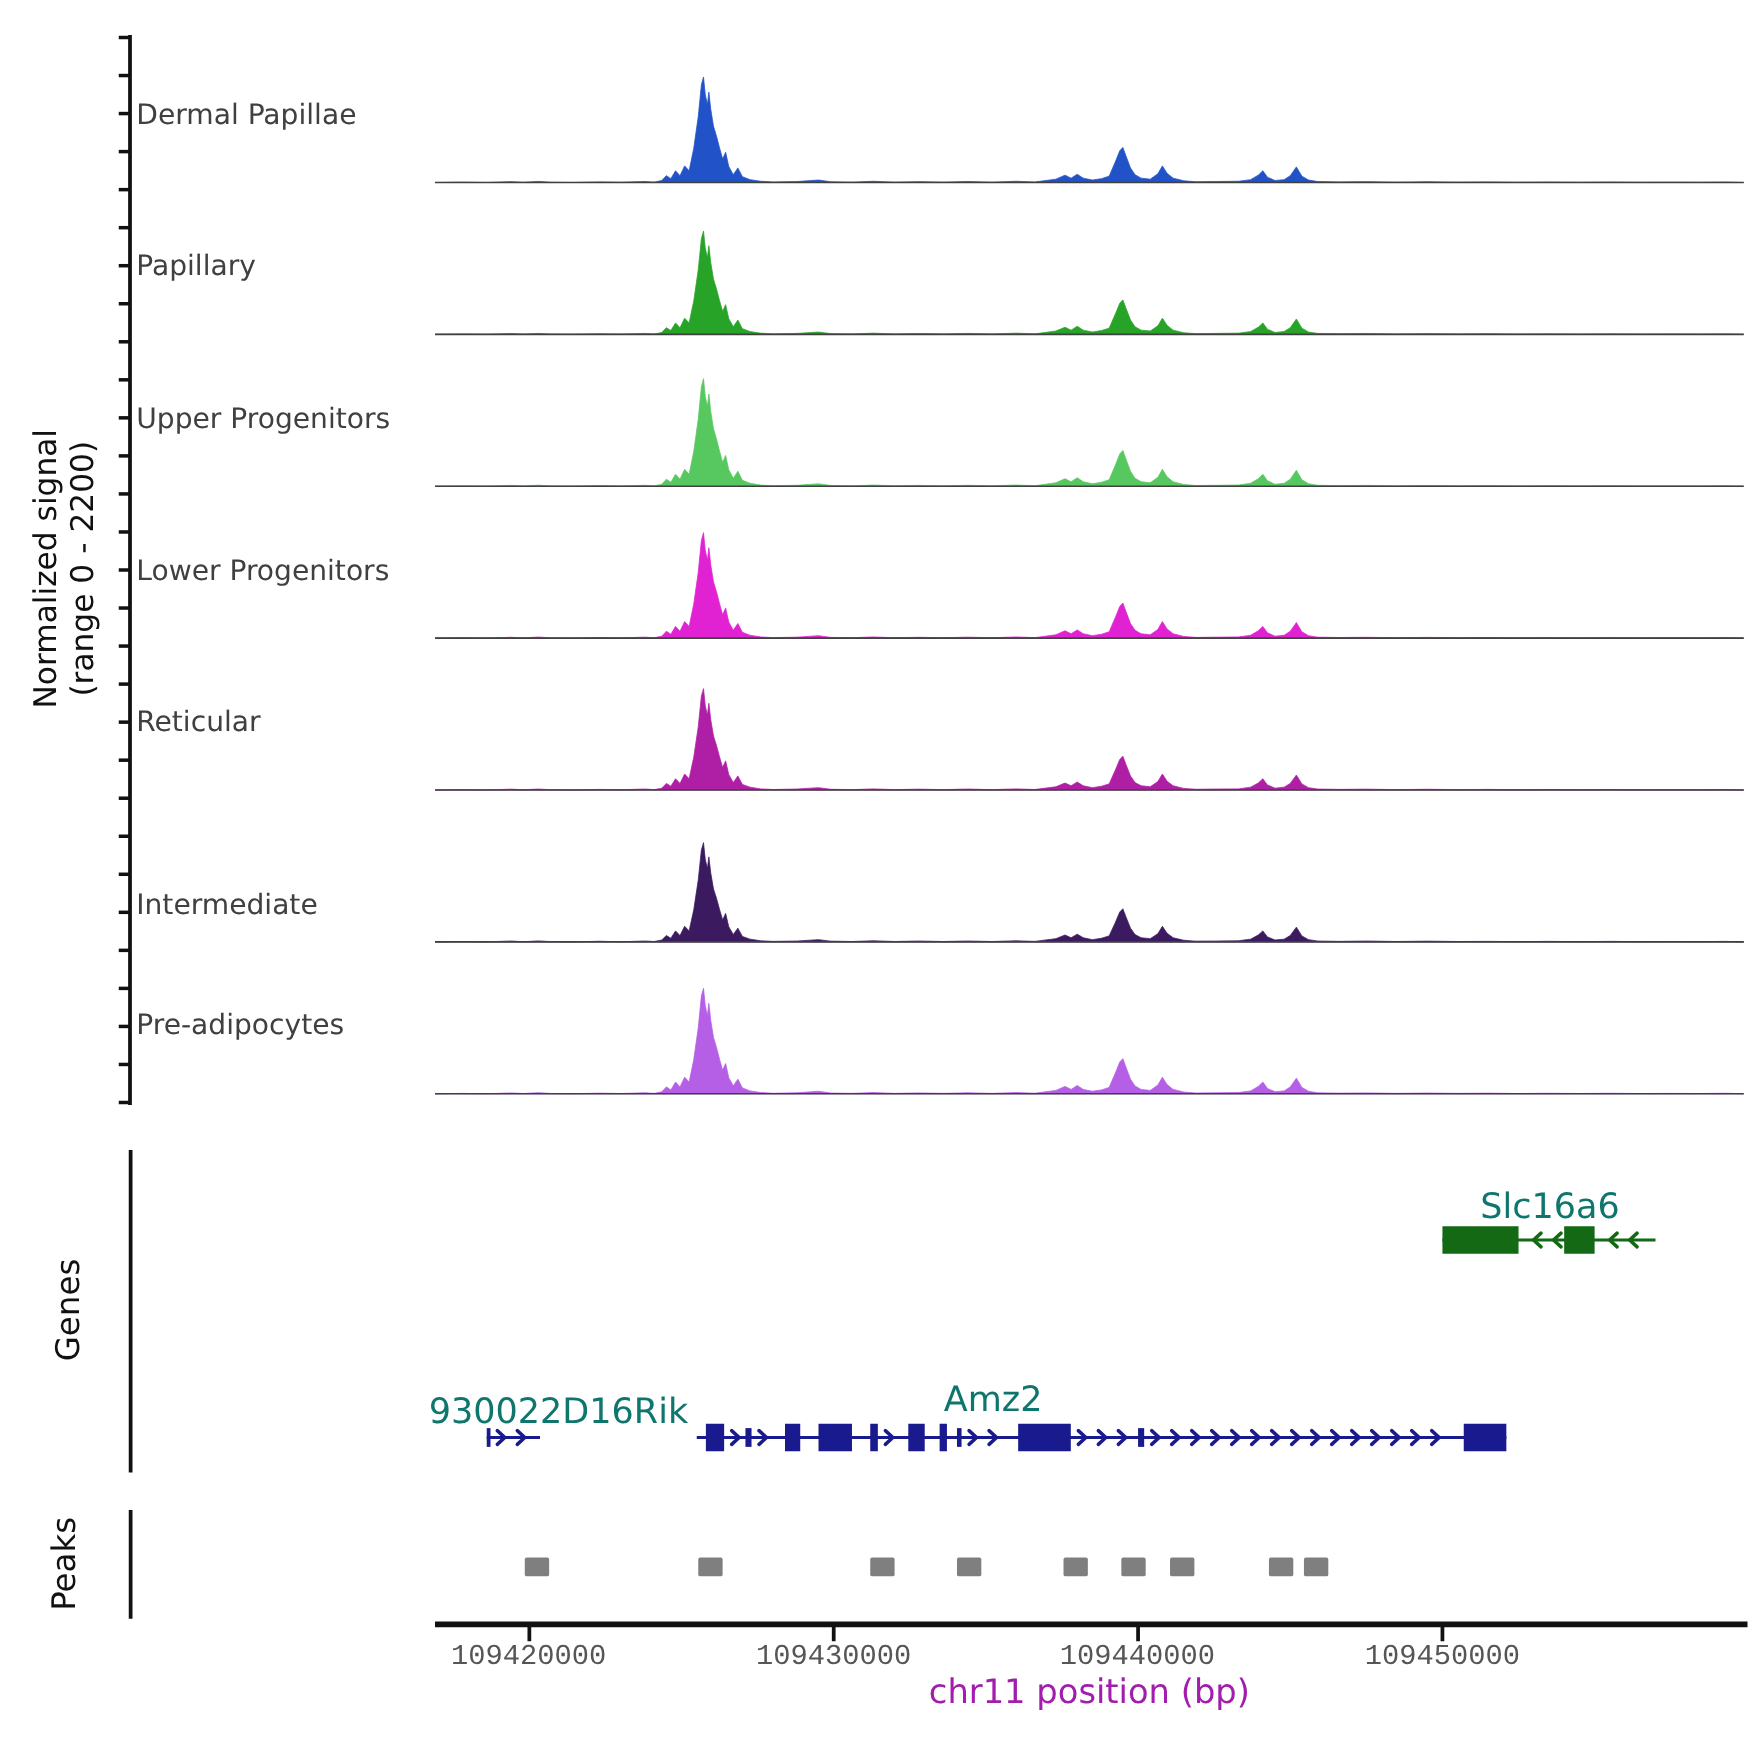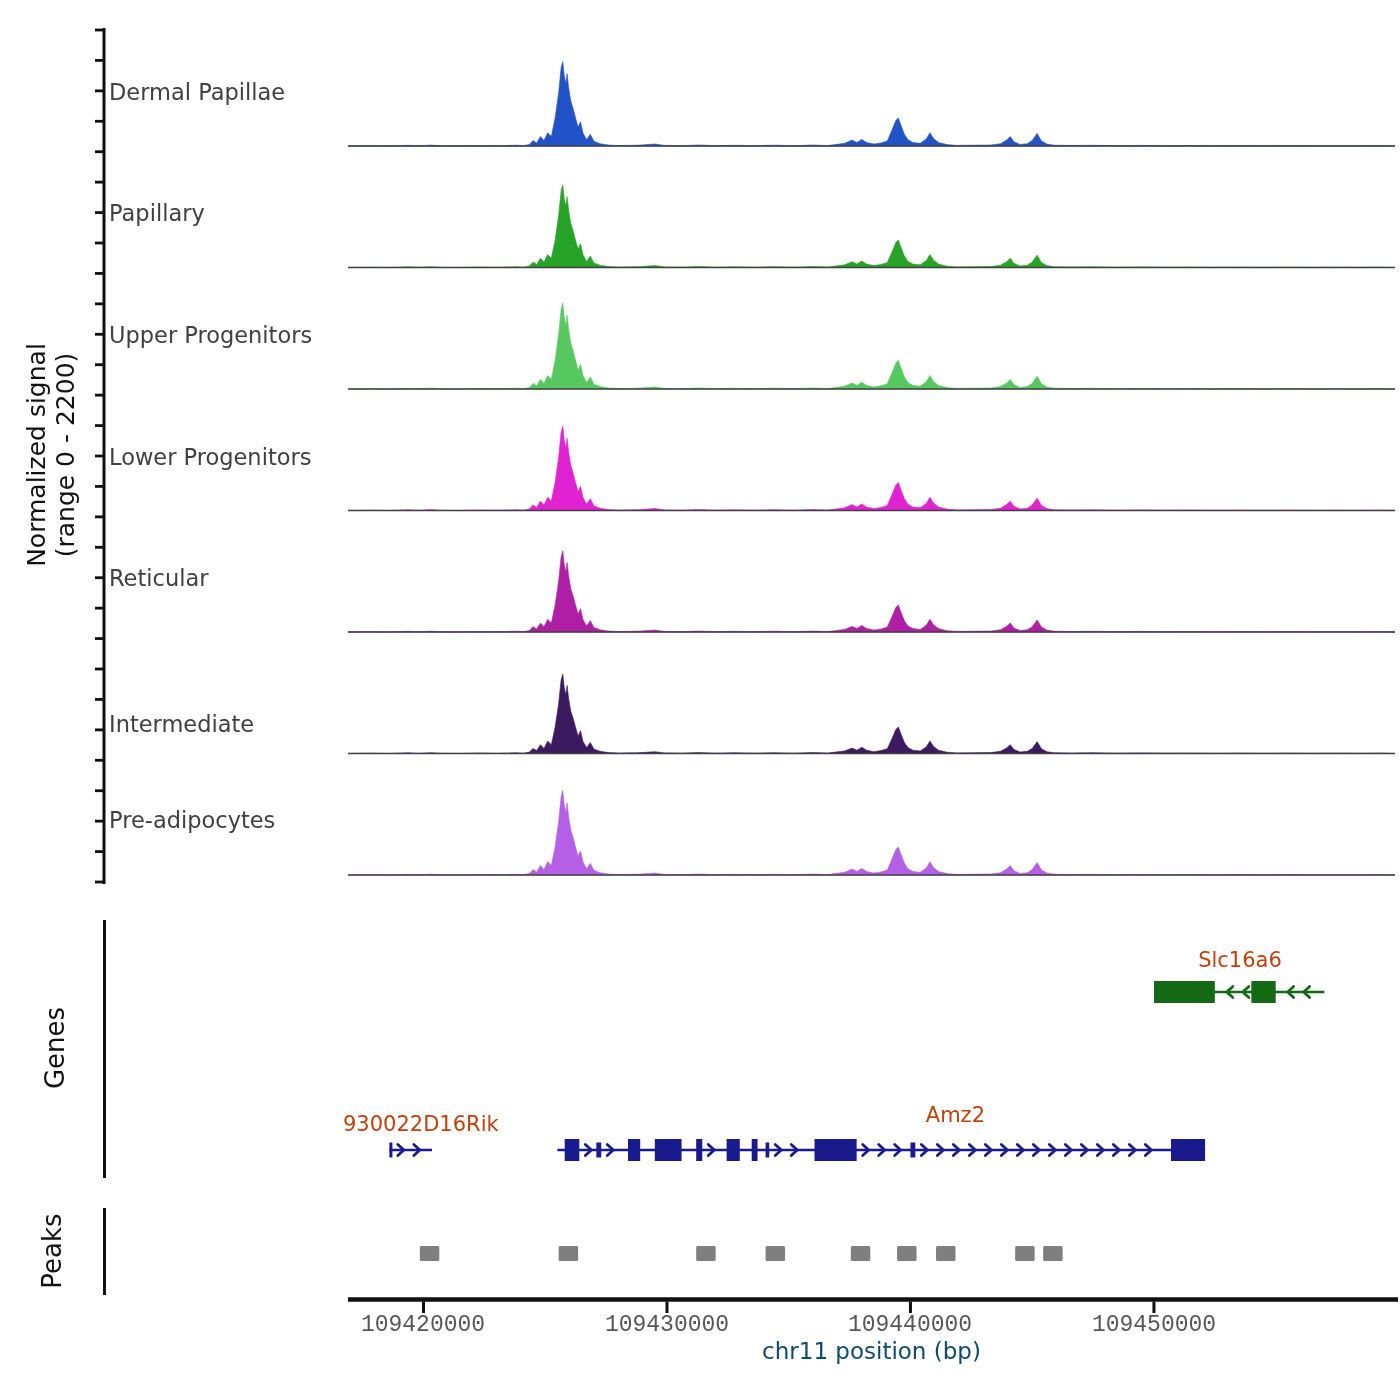--- a/index.html
+++ b/index.html
@@ -4,24 +4,24 @@
 <style>
   html,body{margin:0;padding:0;background:#ffffff;}
   .canvas{position:relative;width:1400px;height:1400px;background:#ffffff;
           font-family:"DejaVu Sans","Liberation Sans",sans-serif;overflow:hidden;}
   svg#plot{position:absolute;left:0;top:0;}
   .track-label{position:absolute;left:109px;width:242px;text-align:left;
                font-size:22.5px;color:#404040;white-space:nowrap;}
   .rot-label{position:absolute;transform:rotate(-90deg);text-align:center;color:#111;}
   .ylab{font-size:25px;line-height:29px;}
   .seclab{font-size:26px;}
-  .gene-label{position:absolute;font-size:21px;color:#c2410c;white-space:nowrap;}
+  .gene-label{position:absolute;font-size:28px;color:#0f766e;white-space:nowrap;}
   .xtick-label{position:absolute;width:220px;text-align:center;font-size:23px;color:#565656;font-family:Liberation Mono, monospace;}
   .xaxis-title{position:absolute;left:348px;width:1047px;text-align:center;
-               font-size:23px;color:#0c4a6e;}
+               font-size:27px;color:#a21caf;}
 </style>
 </head>
 <body>
 
 <div class="canvas">
 
   <svg id="plot" width="1400" height="1400">
       <line x1="104" y1="28" x2="104" y2="884" stroke="#111111" stroke-width="3"></line>
       <line x1="95" y1="30" x2="104" y2="30" stroke="#111111" stroke-width="2.8"></line>
       <line x1="95" y1="60.42857142857143" x2="104" y2="60.42857142857143" stroke="#111111" stroke-width="2.8"></line>
@@ -141,21 +141,21 @@
   <div class="track-label" style="top:444px;">Lower Progenitors</div>
   <div class="track-label" style="top:565px;">Reticular</div>
   <div class="track-label" style="top:687px;margin-top:24px;">Intermediate</div>
   <div class="track-label" style="top:807px;">Pre-adipocytes</div>
 
   <div class="rot-label seclab" style="left:-45px;top:1033px;width:200px;height:30px;">Genes</div>
   <div class="rot-label seclab" style="left:-18px;top:1236px;width:140px;height:30px;">Peaks</div>
 
   <div class="gene-label" style="left:1140px;top:948px;width:200px;text-align:center;">Slc16a6</div>
   <div class="gene-label" style="left:343px;top:1079px;width:180px;text-align:left;margin-top:33px;">930022D16Rik</div>
-  <div class="gene-label" style="left:785px;top:1103px;width:200px;text-align:right;">Amz2</div>
+  <div class="gene-label" style="left:755px;top:1103px;width:200px;text-align:left;">Amz2</div>
 
   <div class="xtick-label" style="left:313px;top:1312px;">109420000</div>
   <div class="xtick-label" style="left:557px;top:1312px;">109430000</div>
   <div class="xtick-label" style="left:800px;top:1312px;">109440000</div>
   <div class="xtick-label" style="left:1044px;top:1312px;">109450000</div>
 
   <div class="xaxis-title" style="top:1338px;">chr11 position (bp)</div>
 </div>
 
 </body></html>

